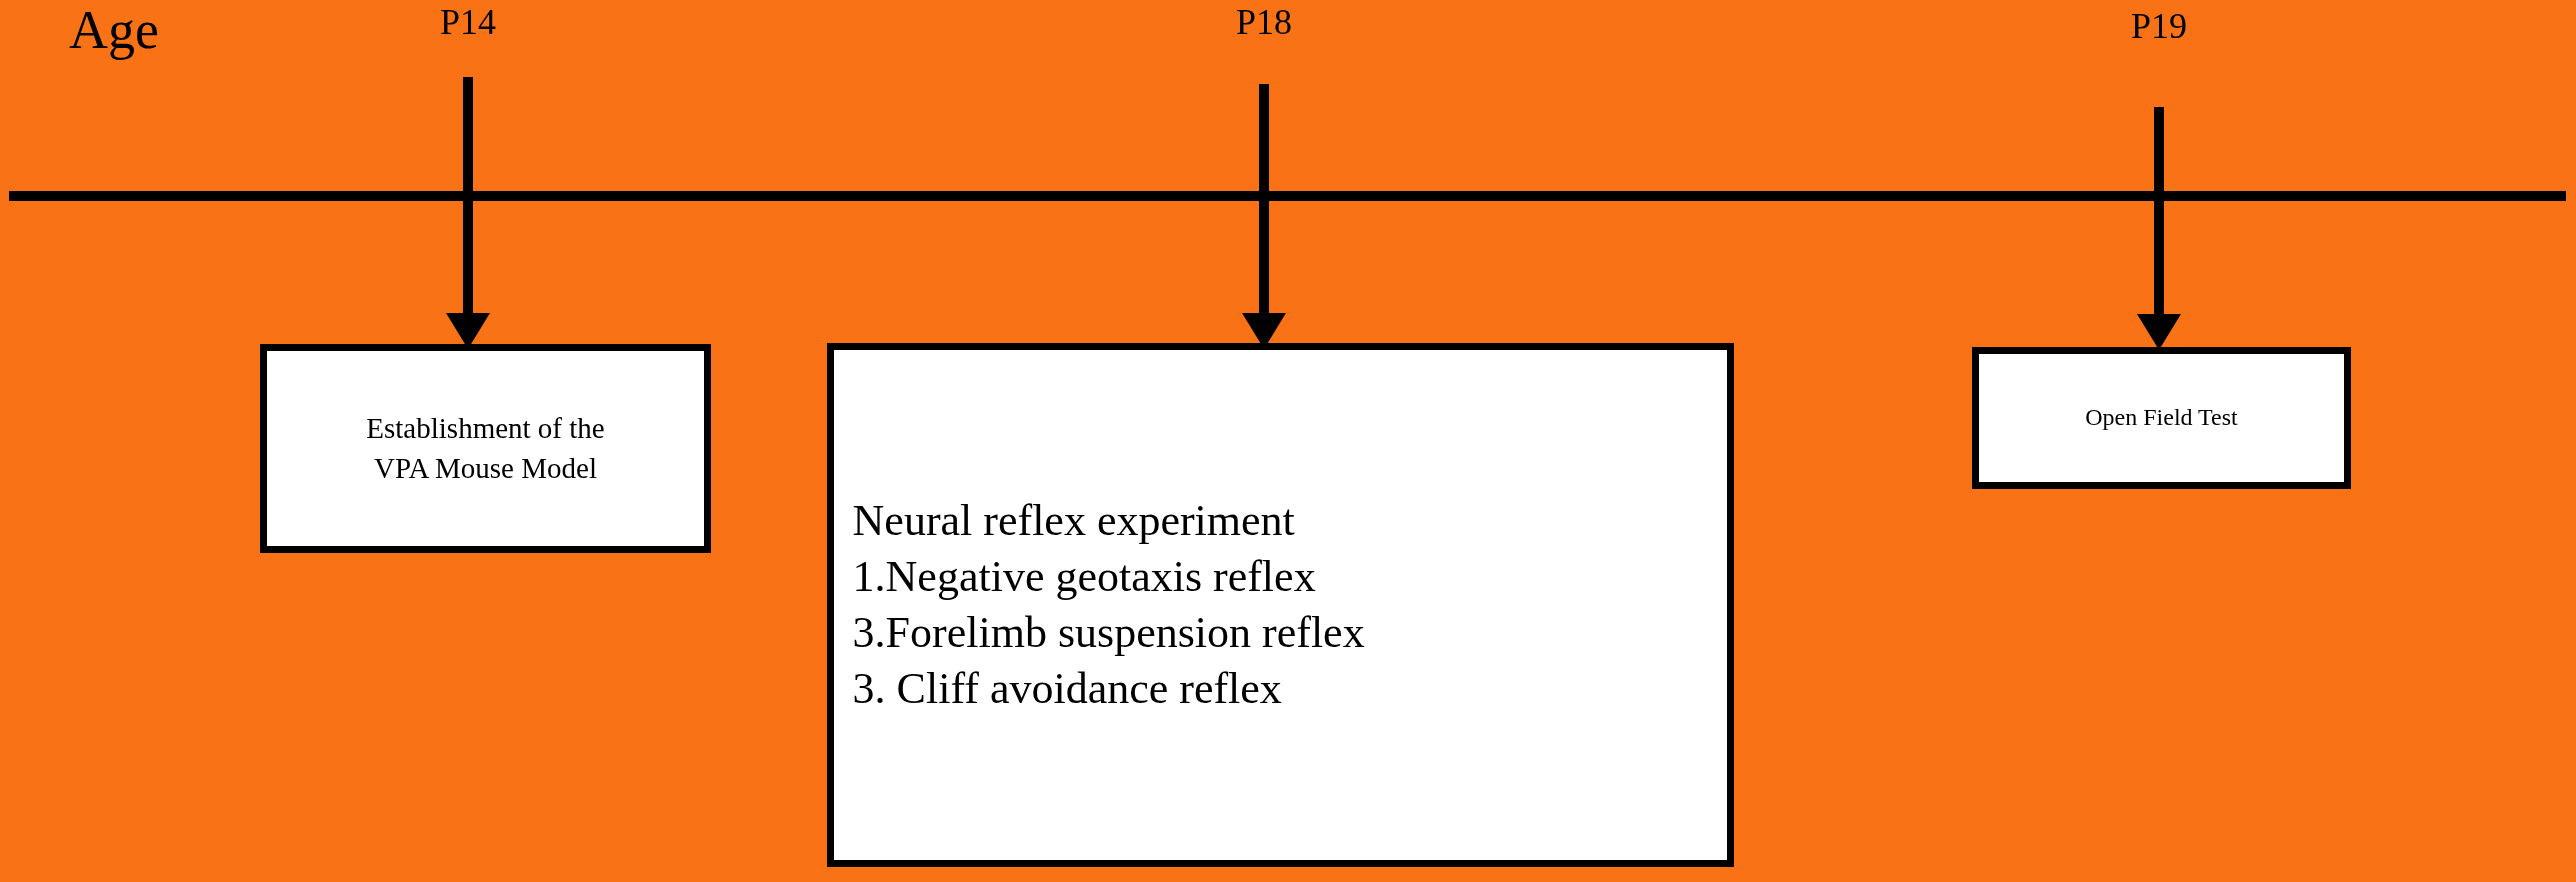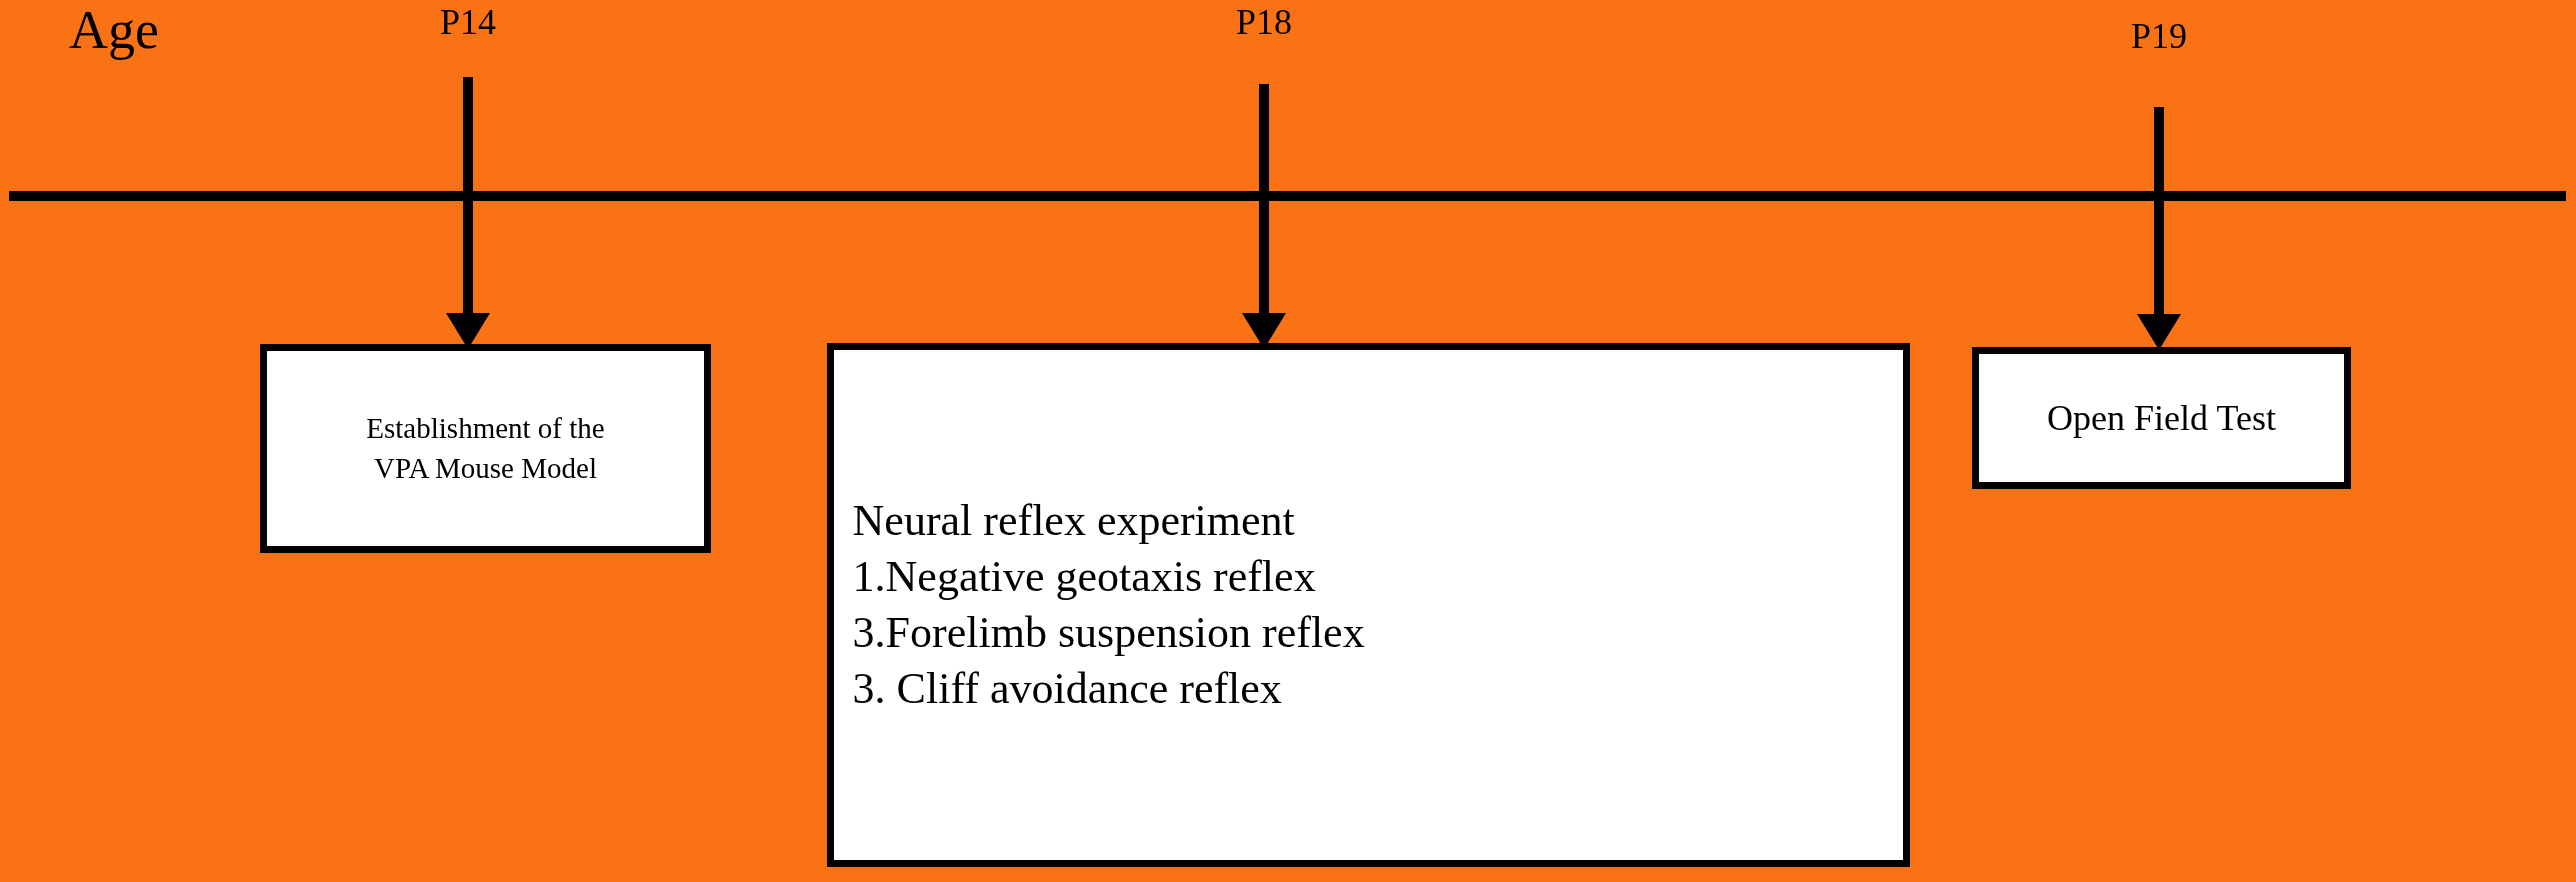--- a/index.html
+++ b/index.html
@@ -42,21 +42,21 @@
     top: 2.9px;
     font-size: 54px;
   }
   .tick-label {
     font-size: 36px;
     transform: translateX(-50%);
     text-align: center;
   }
   .tick-p14 { left: 468px; top: 4.3px; }
   .tick-p18 { left: 1264px; top: 4.3px; }
-  .tick-p19 { left: 2159px; top: 18px; }
+  .tick-p19 { left: 2159px; top: 8px; }
 
   
   .connector {
     position: absolute;
     transform: translateX(-50%);
   }
   .connector .shaft {
     position: absolute;
     left: 50%;
     top: 0;
@@ -108,21 +108,21 @@
   .box-model .line {
     font-size: 29px;
     line-height: 1.35;
     text-align: center;
     white-space: nowrap;
   }
 
   .box-neural {
     left: 827px;
     top: 343px;
-    width: 1083px;
+    width: 907px;
     height: 524px;
     align-items: flex-start;
     justify-content: center;
     padding: 7.1px 0 7.1px 18.6px;
   }
   .box-neural .line {
     font-size: 44px;
     line-height: 1.27;
     text-align: left;
     white-space: nowrap;
@@ -130,21 +130,21 @@
 
   .box-oft {
     left: 1972px;
     top: 347px;
     width: 379px;
     height: 142px;
     align-items: center;
     justify-content: center;
   }
   .box-oft .line {
-    font-size: 36px;
+    font-size: 24px;
     line-height: 1.3;
     text-align: left;
     white-space: nowrap;
   }
 </style>
 </head>
 <body>
 
 <div id="canvas">
 

